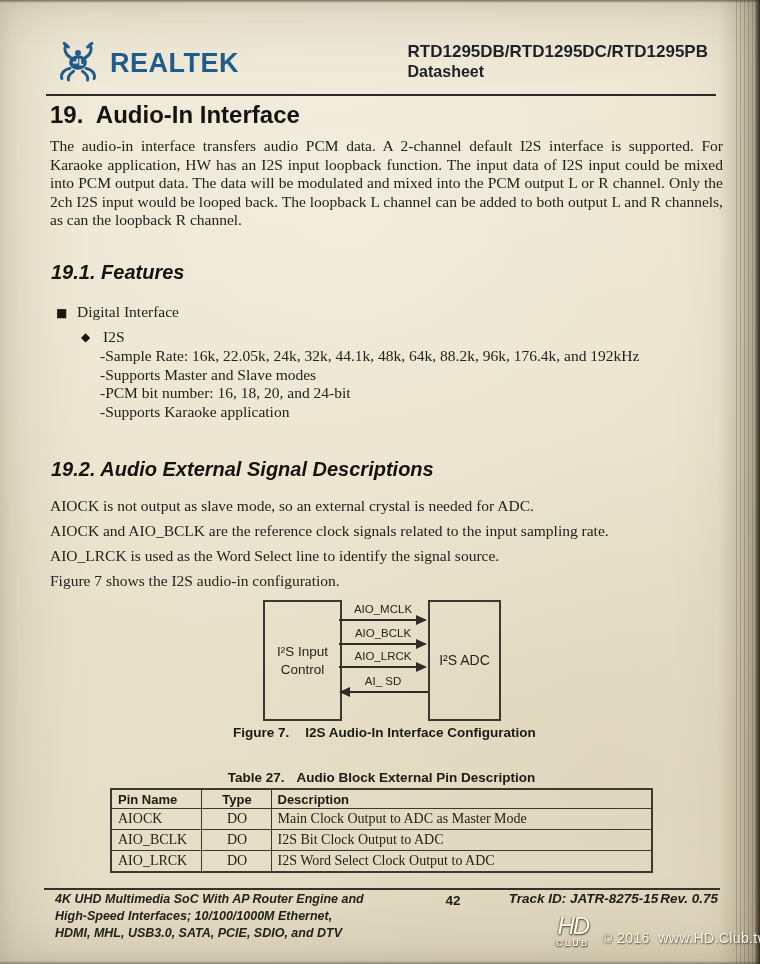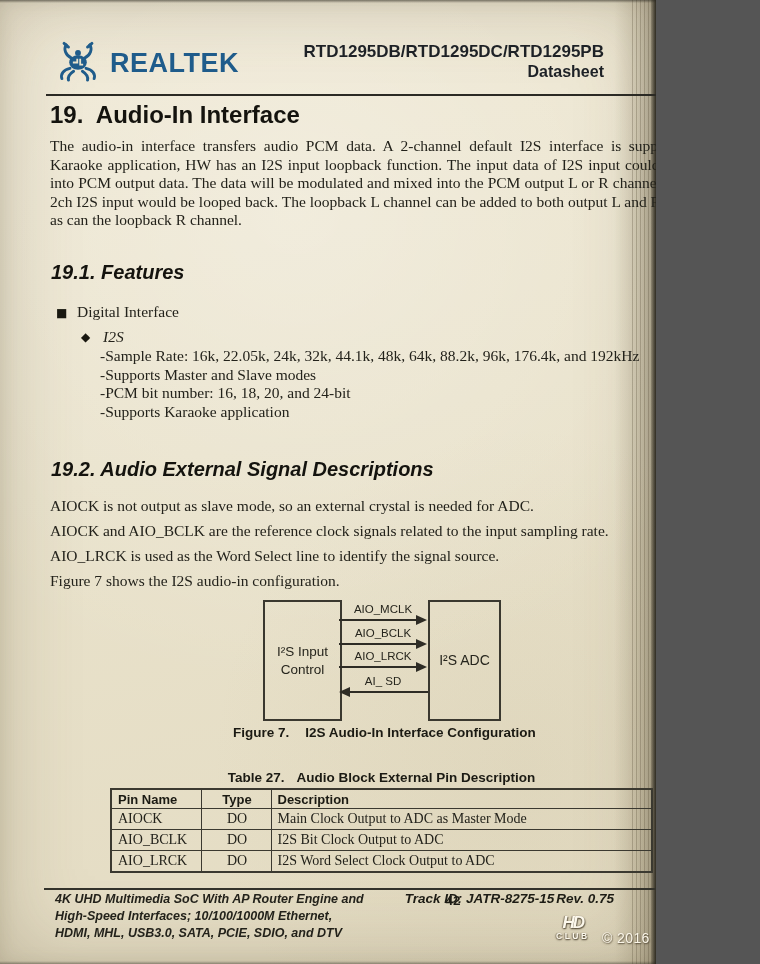--- a/index.html
+++ b/index.html
@@ -1,50 +1,50 @@
 <!DOCTYPE html>
 <html><head>
 <meta charset="utf-8">
 <style>
   html,body{margin:0;padding:0;background:#555;}
   .page{
-    position:relative;width:656px;height:964px;overflow:hidden;
+    position:relative;width:760px;height:964px;overflow:hidden;
     font-family:"Liberation Serif",serif;color:#201f18;
     background:
       radial-gradient(140% 90% at 45% 22%, rgba(255,255,255,0.30) 0%, rgba(255,255,255,0) 55%),
       radial-gradient(80% 60% at 80% 80%, rgba(170,155,115,0.10) 0%, rgba(170,155,115,0) 60%),
       linear-gradient(168deg,#eee7d2 0%,#e9e2cb 45%,#e3dbc2 100%);
     box-shadow:inset 0 0 80px rgba(96,84,55,0.28), inset 0 0 18px rgba(96,84,55,0.15);
   }
   .abs{position:absolute;}
   
   .edge-top{left:0;top:0;width:760px;height:3px;background:linear-gradient(180deg,rgba(40,38,30,0.55),rgba(40,38,30,0));}
   .edge-bottom{left:0;bottom:0;width:760px;height:3px;background:linear-gradient(0deg,rgba(40,38,30,0.40),rgba(40,38,30,0));}
   .edge-right-shade{right:0;top:0;width:42px;height:964px;background:linear-gradient(90deg,rgba(120,108,80,0) 0%,rgba(120,108,80,0.22) 55%,rgba(86,76,54,0.40) 100%);}
   .edge-right-streaks{right:7px;top:0;width:20px;height:964px;background:repeating-linear-gradient(90deg,rgba(90,80,58,0) 0 3px,rgba(90,80,58,0.30) 3px 4px);}
   .edge-right-dark{right:0;top:0;width:5px;height:964px;background:linear-gradient(90deg,rgba(60,54,40,0.25),#2f2c22);}
   
   .logo-wrap{left:56px;top:40px;display:flex;align-items:center;}
   .brand{font-family:"Liberation Sans",sans-serif;font-weight:bold;font-size:27px;letter-spacing:0.5px;color:#1f5c8b;margin-left:10px;margin-top:4px;}
-  .prod{right:52px;top:41px;text-align:right;font-family:"Liberation Sans",sans-serif;font-weight:bold;color:#1d2126;}
+  .prod{right:52px;top:41px;text-align:left;font-family:"Liberation Sans",sans-serif;font-weight:bold;color:#1d2126;}
   .prod .l1{font-size:17px;line-height:21px;}
   .prod .l2{font-size:16px;line-height:20px;}
   .hr-header{left:46px;top:94px;width:670px;height:2px;background:#2b2a24;}
   
   .h1{left:50px;top:101px;font-family:"Liberation Sans",sans-serif;font-weight:bold;font-size:24px;color:#14130e;white-space:pre;}
   .body-par{left:50px;top:137px;width:673px;font-size:15.5px;line-height:18.5px;text-align:justify;color:#23221b;}
   .h2{font-family:"Liberation Sans",sans-serif;font-weight:bold;font-style:italic;font-size:20px;color:#14130e;}
   .h2-features{left:51px;top:261px;}
   .h2-signals{left:51px;top:458px;}
   .bullet-glyph{font-family:"DejaVu Sans",sans-serif;color:#191810;}
   .sq{left:56px;top:306px;font-size:12px;}
   .dm{left:81px;top:330px;font-size:12px;}
   .bullet-label{font-size:15.5px;color:#23221b;}
   .bl1{left:77px;top:303px;}
-  .bl2{left:103px;top:328px;font-style:italic;}
+  .bl2{left:103px;top:328px;}
   .feat-items{left:100px;top:347px;font-size:15.5px;line-height:18.6px;color:#23221b;}
   .sig-pars{left:50px;top:496px;width:673px;}
   .sig-pars div{font-size:15.5px;line-height:19px;margin-bottom:6px;color:#23221b;}
   
   .dbox{border:2px solid #3a382f;display:flex;align-items:center;justify-content:center;text-align:center;
         font-family:"Liberation Sans",sans-serif;font-size:13.5px;line-height:1.3;color:#26251d;}
   .box-left{left:263px;top:600px;width:75px;height:117px;}
   .box-right{left:428px;top:600px;width:69px;height:117px;font-size:14px;}
   .sig-label{left:330px;width:106px;text-align:center;font-family:"Liberation Sans",sans-serif;font-size:11.5px;color:#26251d;}
   .sig-line{height:2px;background:#2e2c25;}
@@ -62,21 +62,21 @@
   .col-pin{width:90px;} .col-type{width:70px;}
   .ctr{text-align:center !important;}
   
   .hr-footer{left:44px;top:888px;width:676px;height:2px;background:#33322b;}
   .foot-desc{left:55px;top:891px;font-family:"Liberation Sans",sans-serif;font-style:italic;font-weight:600;font-size:12.5px;line-height:17px;color:#23221b;}
   .foot-page{left:430px;top:893px;width:46px;text-align:center;font-family:"Liberation Sans",sans-serif;font-weight:600;font-size:13.5px;color:#1d1c15;}
   .foot-right{right:42px;top:891px;display:flex;gap:2px;font-family:"Liberation Sans",sans-serif;font-style:italic;font-weight:bold;font-size:13.5px;color:#1d1c15;}
   
   .wm-logo{left:556px;top:914px;text-align:center;color:#fcf8ec;font-family:"Liberation Sans",sans-serif;line-height:1;
            text-shadow:0 1px 2px rgba(70,60,42,0.75),1px 1px 1px rgba(70,60,42,0.55),-1px 0 1px rgba(70,60,42,0.45);}
-  .wm-logo .hd{font-size:17px;font-weight:bold;font-style:italic;letter-spacing:-2px;}
+  .wm-logo .hd{font-size:24px;font-weight:normal;font-style:italic;letter-spacing:-2px;}
   .wm-logo .club{font-size:8.5px;font-weight:bold;letter-spacing:2.5px;margin-top:1px;}
   .wm-copy{left:602px;top:930px;font-family:"Liberation Sans",sans-serif;font-size:14px;letter-spacing:0.4px;color:#fbf6e9;white-space:pre;
            text-shadow:0 1px 2px rgba(80,70,50,0.7),1px 1px 1px rgba(80,70,50,0.5);}
 </style>
 </head>
 <body>
 
 <div class="page">
 
   <div class="abs edge-right-shade"></div>

